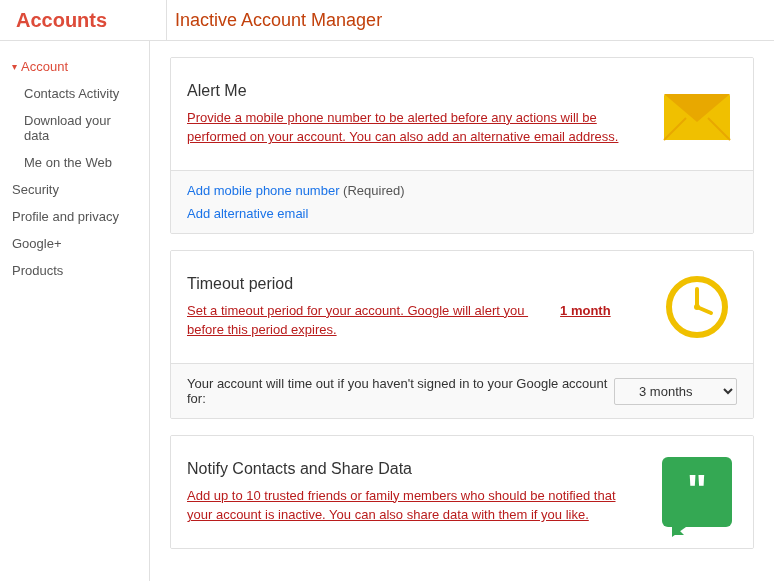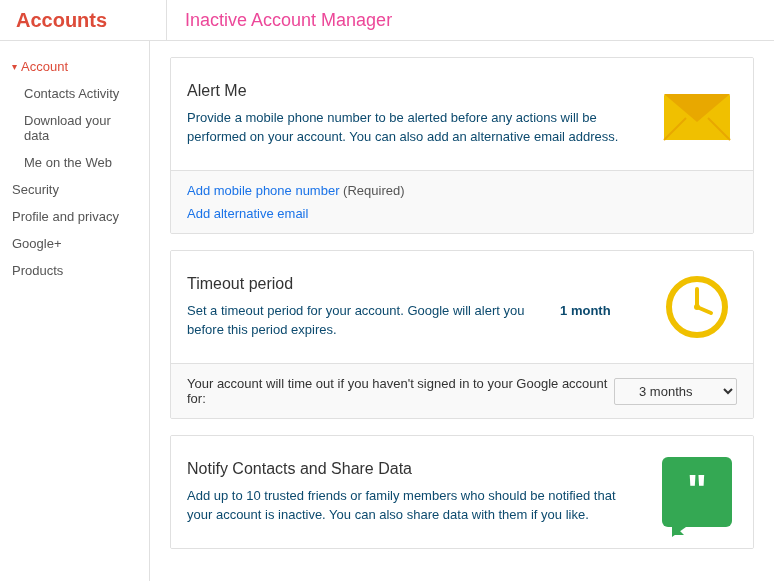--- a/index.html
+++ b/index.html
@@ -2,37 +2,37 @@
 <html><head>
   <meta charset="utf-8">
   <style>
     * { box-sizing: border-box; margin: 0; padding: 0; }
     body { font-family: Arial, sans-serif; font-size: 13px; color: #333; background: #fff; }
 
     .app-container { display: flex; flex-direction: column; height: 581px; width: 774px; overflow: hidden; }
 
     .header { display: flex; align-items: center; padding: 0 16px; height: 41px; border-bottom: 1px solid #e0e0e0; }
     .header-logo { color: #dd4b39; font-size: 20px; font-weight: bold; margin-right: 0; width: 150px; }
-    .header-title { font-size: 18px; color: #ec4899; font-weight: normal; padding-left: 18px; border-left: 1px solid #e0e0e0; height: 41px; line-height: 41px; }
+    .header-title { font-size: 18px; color: #c2410c; font-weight: normal; padding-left: 8px; border-left: 1px solid #e0e0e0; height: 41px; line-height: 41px; }
 
     .main-content { display: flex; flex: 1; overflow: hidden; }
 
     .sidebar { width: 150px; padding: 12px 0; border-right: 1px solid #e0e0e0; flex-shrink: 0; }
     .sidebar-section-header { display: flex; align-items: center; padding: 6px 12px; color: #dd4b39; font-size: 13px; cursor: pointer; }
     .sidebar-section-header .arrow { margin-right: 4px; font-size: 10px; }
     .sidebar-item { padding: 6px 12px 6px 24px; color: #555; font-size: 13px; cursor: pointer; }
     .sidebar-top-item { padding: 6px 12px; color: #555; font-size: 13px; cursor: pointer; }
 
     .content-area { flex: 1; overflow-y: auto; padding: 16px 20px; }
 
     .card { border: 1px solid #e0e0e0; border-radius: 2px; margin-bottom: 16px; overflow: hidden; }
     .card-header { display: flex; align-items: center; padding: 16px; background: #fff; }
     .card-text { flex: 1; }
     .card-title { font-size: 16px; color: #333; margin-bottom: 8px; font-weight: normal; }
-    .card-desc { font-size: 13px; color: #0c4a6e; line-height: 1.5; }
+    .card-desc { font-size: 13px; color: #b91c1c; line-height: 1.5; text-decoration: underline; }
     .card-desc strong { font-weight: bold; margin-left: 32px; }
     .card-icon { width: 80px; height: 80px; flex-shrink: 0; display: flex; align-items: center; justify-content: center; margin-left: 16px; }
 
     .card-footer { background: #f9f9f9; border-top: 1px solid #e0e0e0; padding: 12px 16px; }
     .card-footer a { color: #1a73e8; text-decoration: none; font-size: 13px; }
     .card-footer .required-text { color: #555; }
     .footer-link-row { margin-bottom: 8px; }
     .footer-link-row:last-child { margin-bottom: 0; }
 
     .timeout-row { display: flex; align-items: center; justify-content: space-between; }

